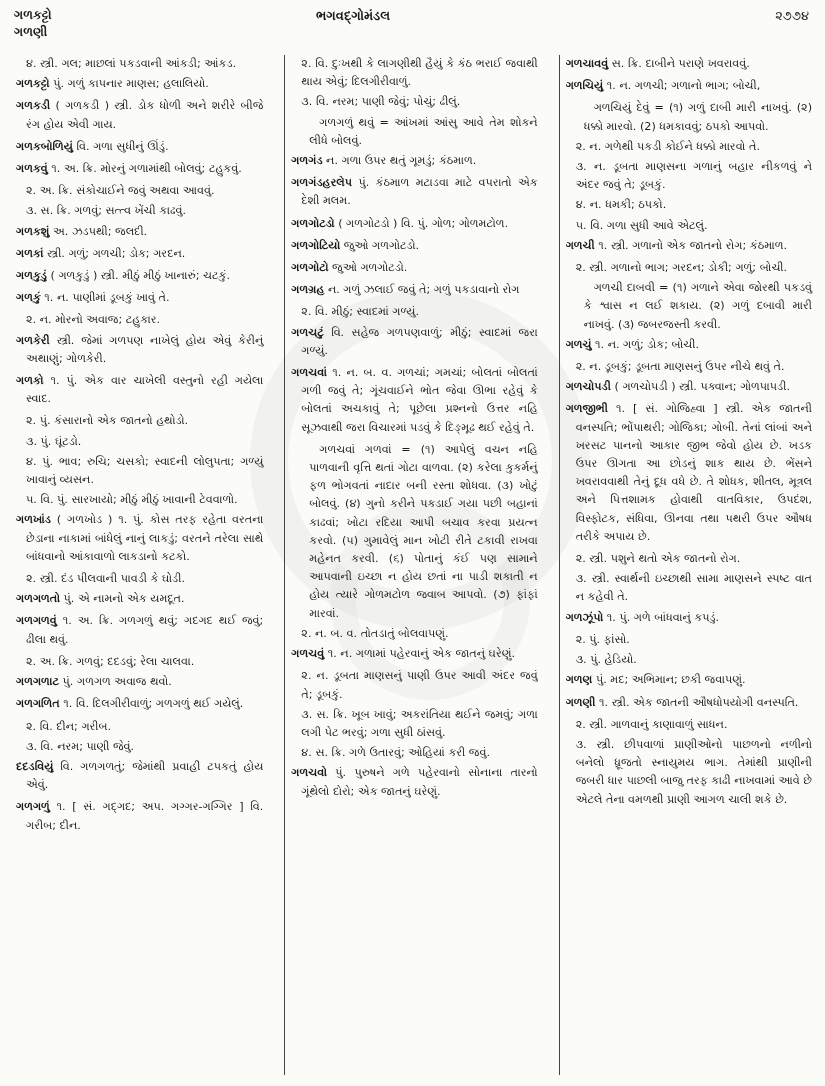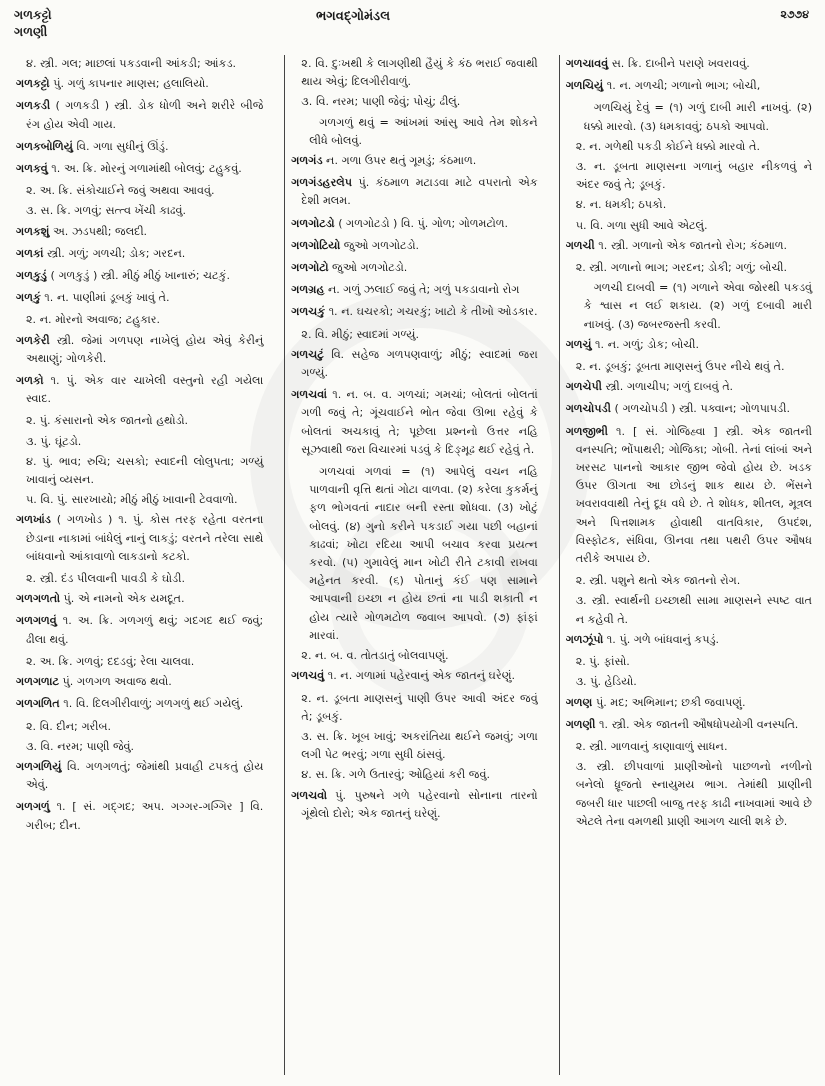--- a/index.html
+++ b/index.html
@@ -13,21 +13,21 @@
       box-sizing: border-box; pointer-events: none;
     }
     .watermark2 {
       position: absolute; left: 330px; top: 500px; width: 200px; height: 200px;
       border-radius: 50%; border: 26px solid rgba(200,200,200,0.16);
       box-sizing: border-box; pointer-events: none;
     }
     .header { position: absolute; top: 6px; left: 0; width: 825px; height: 40px; }
     .guide { position: absolute; left: 14px; top: 0; font-size: 12.5px; font-weight: bold; line-height: 17px; }
     .title { position: absolute; left: 0; width: 706px; text-align: center; top: 2px; font-size: 13px; font-weight: bold; }
-    .pageno { position: absolute; right: 16px; top: 2px; font-size: 11px; font-weight: bold; }
+    .pageno { position: absolute; right: 16px; top: 2px; font-size: 13px; font-weight: normal; }
     .columns { position: absolute; top: 55px; left: 10px; width: 808px; height: 1020px; display: flex; gap: 11px; }
     .col { width: 262px; padding: 0 6px; box-sizing: border-box; font-size: 11.2px; line-height: 18.2px; text-align: justify; }
     .col + .col { border-left: 1.5px solid #444; margin-left: 4px; }
     .entry { margin: 0 0 4px 0; text-indent: 0; padding-left: 10px; }
     .entry .hw { font-weight: bold; margin-left: -10px; }
     .sense { margin: 0 0 2px 0; padding-left: 10px; }
     .idiom { margin: 0 0 2px 0; padding-left: 18px; text-indent: 10px; }
   </style>
 </head>
 <body>
@@ -66,59 +66,57 @@
       <div class="sense"><span>૫. વિ. પું. સારખાયો; મીઠું મીઠું ખાવાની ટેવવાળો.</span></div>
       <div class="entry"><span class="hw">ગળખાંડ</span> <span>( ગળખોડ ) ૧. પું. કોસ તરફ રહેતા વરતના છેડાના નાકામાં બાંધેલું નાનું લાકડું; વરતને તરેલા સાથે બાંધવાનો આંકાવાળો લાકડાનો કટકો.</span></div>
       <div class="sense"><span>૨. સ્ત્રી. દંડ પીલવાની પાવડી કે ઘોડી.</span></div>
       <div class="entry"><span class="hw">ગળગળતો</span> <span>પું. એ નામનો એક યમદૂત.</span></div>
       <div class="entry"><span class="hw">ગળગળવું</span> <span>૧. અ. ક્રિ. ગળગળું થવું; ગદગદ થઈ જવું; ઢીલા થવું.</span></div>
       <div class="sense"><span>૨. અ. ક્રિ. ગળવું; દદડવું; રેલા ચાલવા.</span></div>
       <div class="entry"><span class="hw">ગળગળાટ</span> <span>પું. ગળગળ અવાજ થવો.</span></div>
       <div class="entry"><span class="hw">ગળગળિત</span> <span>૧. વિ. દિલગીરીવાળું; ગળગળું થઈ ગયેલું.</span></div>
       <div class="sense"><span>૨. વિ. દીન; ગરીબ.</span></div>
       <div class="sense"><span>૩. વિ. નરમ; પાણી જેવું.</span></div>
-      <div class="entry"><span class="hw">ગળગળિયું</span> <span>વિ. ગળગળતું; જેમાંથી પ્રવાહી ટપકતું હોય એવું.</span></div>
+      <div class="entry"><span class="hw">દદડવિયું</span> <span>વિ. ગળગળતું; જેમાંથી પ્રવાહી ટપકતું હોય એવું.</span></div>
       <div class="entry"><span class="hw">ગળગળું</span> <span>૧. [ સં. ગદ્ગદ; અપ. ગગ્ગર-ગગ્ગિર ] વિ. ગરીબ; દીન.</span></div>
     </div>
   <div class="col">
       <div class="sense"><span>૨. વિ. દુઃખથી કે લાગણીથી હૈયું કે કંઠ ભરાઈ જવાથી થાય એવું; દિલગીરીવાળું.</span></div>
       <div class="sense"><span>૩. વિ. નરમ; પાણી જેવું; પોચું; ઢીલું.</span></div>
       <div class="idiom"><span>ગળગળું થવું = આંખમાં આંસુ આવે તેમ શોકને લીધે બોલવું.</span></div>
       <div class="entry"><span class="hw">ગળગંડ</span> <span>ન. ગળા ઉપર થતું ગૂમડું; કંઠમાળ.</span></div>
       <div class="entry"><span class="hw">ગળગંડહરલેપ</span> <span>પું. કંઠમાળ મટાડવા માટે વપરાતો એક દેશી મલમ.</span></div>
       <div class="entry"><span class="hw">ગળગોટડો</span> <span>( ગળગોટડો ) વિ. પું. ગોળ; ગોળમટોળ.</span></div>
       <div class="entry"><span class="hw">ગળગોટિયો</span> <span>જુઓ ગળગોટડો.</span></div>
       <div class="entry"><span class="hw">ગળગોટો</span> <span>જુઓ ગળગોટડો.</span></div>
       <div class="entry"><span class="hw">ગળગ્રહ</span> <span>ન. ગળું ઝલાઈ જવું તે; ગળું પકડાવાનો રોગ</span></div>
-      <div class="entry"><span class="hw">ગળચકું</span> <span>૧. ન. ઘચરકો; ગચરકું; ખાટો કે તીખો ઓડકાર.</span></div>
       <div class="sense"><span>૨. વિ. મીઠું; સ્વાદમાં ગળ્યું.</span></div>
       <div class="entry"><span class="hw">ગળચટું</span> <span>વિ. સહેજ ગળપણવાળું; મીઠું; સ્વાદમાં જરા ગળ્યું.</span></div>
       <div class="entry"><span class="hw">ગળચવાં</span> <span>૧. ન. બ. વ. ગળચાં; ગમચાં; બોલતાં બોલતાં ગળી જવું તે; ગૂંચવાઈને ભોત જેવા ઊભા રહેવું કે બોલતાં અચકાવું તે; પૂછેલા પ્રશ્નનો ઉત્તર નહિ સૂઝવાથી જરા વિચારમાં પડવું કે દિઙ્મૂઢ થઈ રહેવું તે.</span></div>
       <div class="idiom"><span>ગળચવાં ગળવાં = (૧) આપેલું વચન નહિ પાળવાની વૃત્તિ થતાં ગોટા વાળવા. (૨) કરેલા કુકર્મનું ફળ ભોગવતાં નાદાર બની રસ્તા શોધવા. (૩) ખોટું બોલવું. (૪) ગુનો કરીને પકડાઈ ગયા પછી બહાનાં કાઢવાં; ખોટા રદિયા આપી બચાવ કરવા પ્રયત્ન કરવો. (૫) ગુમાવેલું માન ખોટી રીતે ટકાવી રાખવા મહેનત કરવી. (૬) પોતાનું કંઈ પણ સામાને આપવાની ઇચ્છા ન હોય છતાં ના પાડી શકાતી ન હોય ત્યારે ગોળમટોળ જવાબ આપવો. (૭) ફાંફાં મારવાં.</span></div>
       <div class="sense"><span>૨. ન. બ. વ. તોતડાતું બોલવાપણું.</span></div>
       <div class="entry"><span class="hw">ગળચવું</span> <span>૧. ન. ગળામાં પહેરવાનું એક જાતનું ઘરેણું.</span></div>
       <div class="sense"><span>૨. ન. ડૂબતા માણસનું પાણી ઉપર આવી અંદર જવું તે; ડૂબકું.</span></div>
       <div class="sense"><span>૩. સ. ક્રિ. ખૂબ ખાવું; અકરાંતિયા થઈને જમવું; ગળા લગી પેટ ભરવું; ગળા સુધી ઠાંસવું.</span></div>
       <div class="sense"><span>૪. સ. ક્રિ. ગળે ઉતારવું; ઓહિયાં કરી જવું.</span></div>
       <div class="entry"><span class="hw">ગળચવો</span> <span>પું. પુરુષને ગળે પહેરવાનો સોનાના તારનો ગૂંથેલો દોરો; એક જાતનું ઘરેણું.</span></div>
     </div>
   <div class="col">
       <div class="entry"><span class="hw">ગળચાવવું</span> <span>સ. ક્રિ. દાબીને પરાણે ખવરાવવું.</span></div>
       <div class="entry"><span class="hw">ગળચિયું</span> <span>૧. ન. ગળચી; ગળાનો ભાગ; બોચી,</span></div>
-      <div class="idiom"><span>ગળચિયું દેવું = (૧) ગળું દાબી મારી નાખવું. (૨) ધક્કો મારવો. (૩) ધમકાવવું; ઠપકો આપવો.</span></div>
+      <div class="idiom"><span>ગળચિયું દેવું = (૧) ગળું દાબી મારી નાખવું. (૨) ધક્કો મારવો. (2) ધમકાવવું; ઠપકો આપવો.</span></div>
       <div class="sense"><span>૨. ન. ગળેથી પકડી કોઈને ધક્કો મારવો તે.</span></div>
       <div class="sense"><span>૩. ન. ડૂબતા માણસના ગળાનું બહાર નીકળવું ને અંદર જવું તે; ડૂબકું.</span></div>
       <div class="sense"><span>૪. ન. ધમકી; ઠપકો.</span></div>
       <div class="sense"><span>૫. વિ. ગળા સુધી આવે એટલું.</span></div>
       <div class="entry"><span class="hw">ગળચી</span> <span>૧. સ્ત્રી. ગળાનો એક જાતનો રોગ; કંઠમાળ.</span></div>
       <div class="sense"><span>૨. સ્ત્રી. ગળાનો ભાગ; ગરદન; ડોકી; ગળું; બોચી.</span></div>
       <div class="idiom"><span>ગળચી દાબવી = (૧) ગળાને એવા જોરથી પકડવું કે શ્વાસ ન લઈ શકાય. (૨) ગળું દબાવી મારી નાખવું. (૩) જબરજસ્તી કરવી.</span></div>
       <div class="entry"><span class="hw">ગળચું</span> <span>૧. ન. ગળું; ડોક; બોચી.</span></div>
       <div class="sense"><span>૨. ન. ડૂબકું; ડૂબતા માણસનું ઉપર નીચે થવું તે.</span></div>
-      <div class="entry"><span class="hw">ગળચેપી</span> <span>સ્ત્રી. ગળાચીપ; ગળું દાબવું તે.</span></div>
       <div class="entry"><span class="hw">ગળચોપડી</span> <span>( ગળચોપડી ) સ્ત્રી. પક્વાન; ગોળપાપડી.</span></div>
       <div class="entry"><span class="hw">ગળજીભી</span> <span>૧. [ સં. ગોજિહ્વા ] સ્ત્રી. એક જાતની વનસ્પતિ; ભોંપાથરી; ગોજિકા; ગોબી. તેનાં લાંબાં અને ખરસટ પાનનો આકાર જીભ જેવો હોય છે. ખડક ઉપર ઊગતા આ છોડનું શાક થાય છે. ભેંસને ખવરાવવાથી તેનું દૂધ વધે છે. તે શોધક, શીતલ, મૂત્રલ અને પિત્તશામક હોવાથી વાતવિકાર, ઉપદંશ, વિસ્ફોટક, સંધિવા, ઊનવા તથા પથરી ઉપર ઔષધ તરીકે અપાય છે.</span></div>
       <div class="sense"><span>૨. સ્ત્રી. પશુને થતો એક જાતનો રોગ.</span></div>
       <div class="sense"><span>૩. સ્ત્રી. સ્વાર્થની ઇચ્છાથી સામા માણસને સ્પષ્ટ વાત ન કહેવી તે.</span></div>
       <div class="entry"><span class="hw">ગળઝૂંપો</span> <span>૧. પું. ગળે બાંધવાનું કપડું.</span></div>
       <div class="sense"><span>૨. પું. ફાંસો.</span></div>
       <div class="sense"><span>૩. પું. હેડિયો.</span></div>
       <div class="entry"><span class="hw">ગળણ</span> <span>પું. મદ; અભિમાન; છકી જવાપણું.</span></div>
       <div class="entry"><span class="hw">ગળણી</span> <span>૧. સ્ત્રી. એક જાતની ઔષધોપયોગી વનસ્પતિ.</span></div>
       <div class="sense"><span>૨. સ્ત્રી. ગાળવાનું કાણાવાળું સાધન.</span></div>

